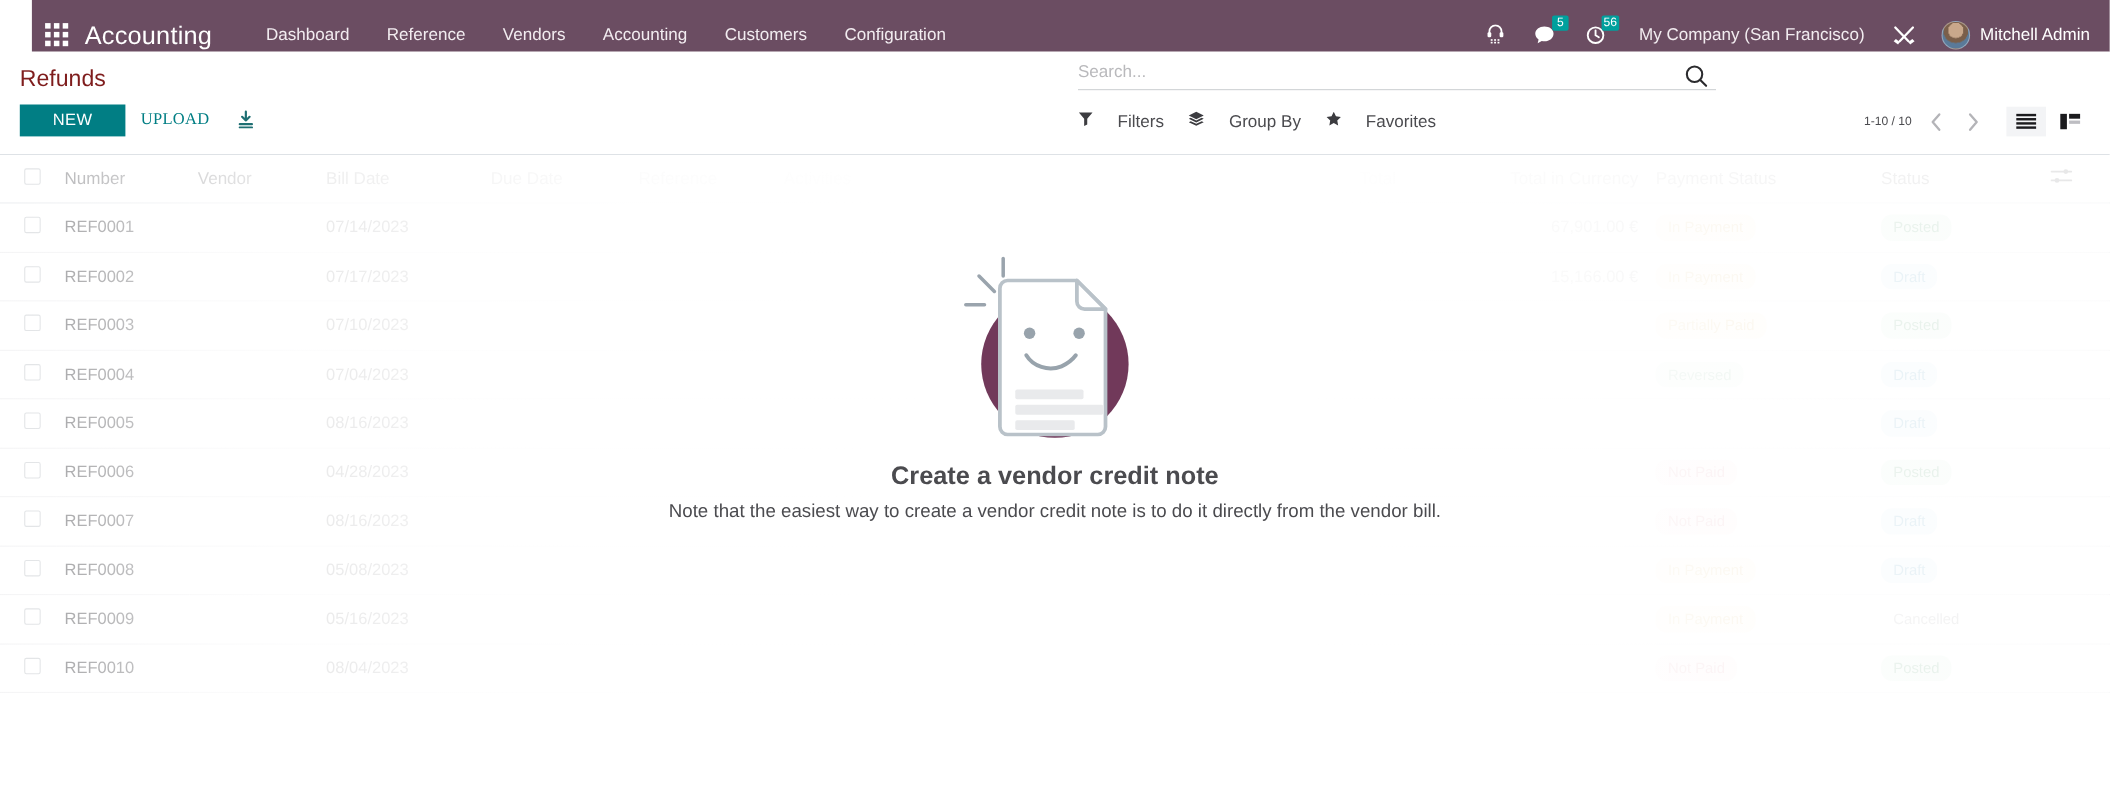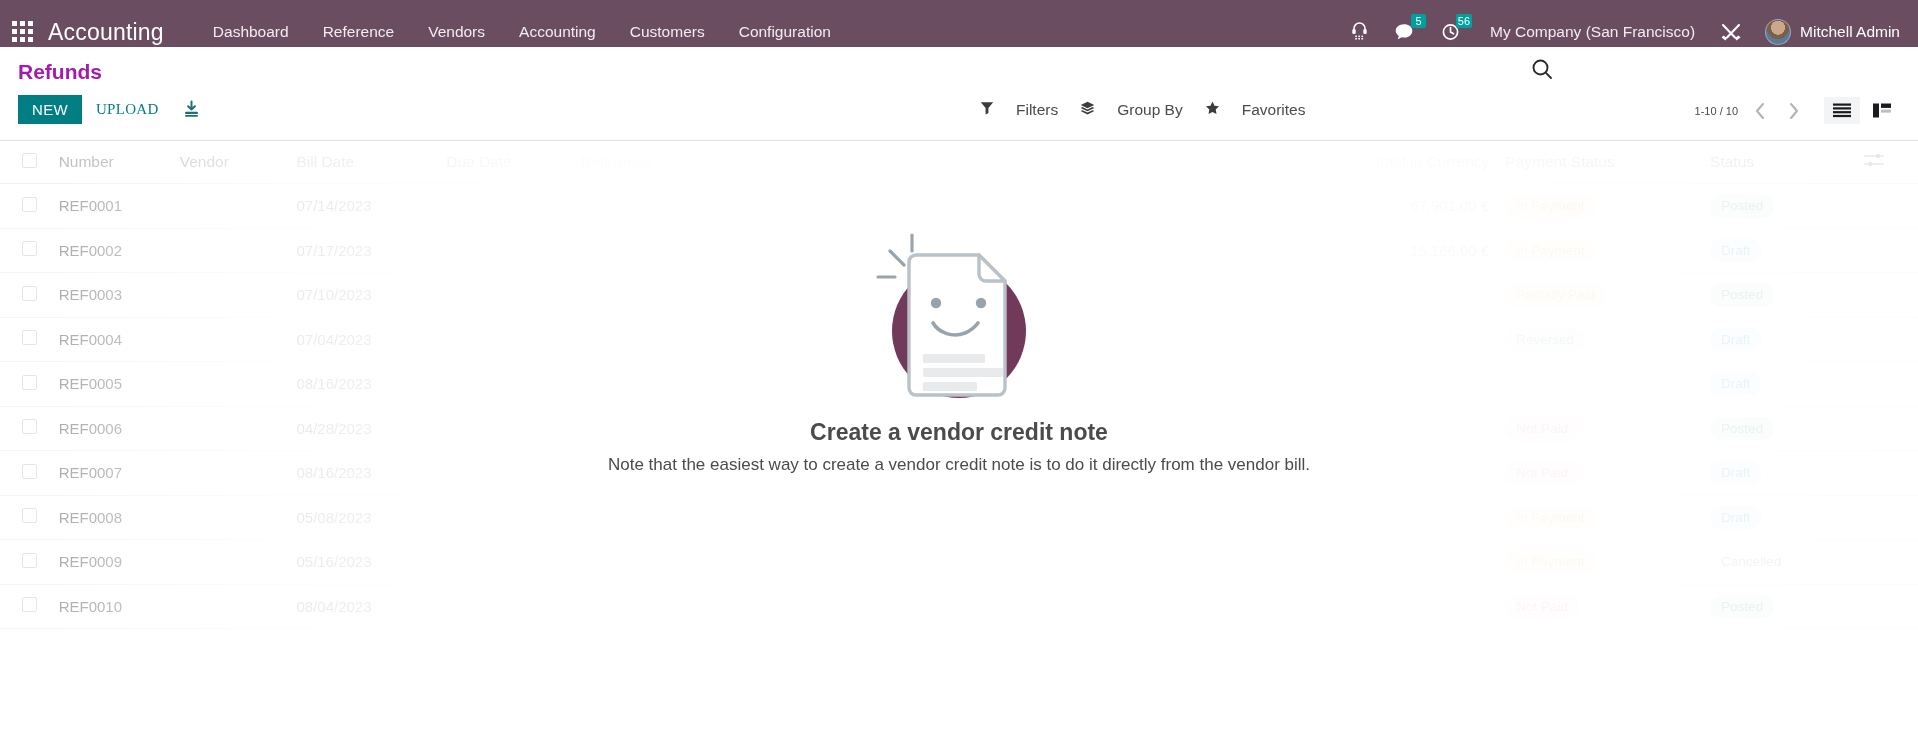--- a/index.html
+++ b/index.html
@@ -12,20 +12,21 @@
 
   
   .navbar {
     height: 47px;
     background: #6b4d62;
     display: flex;
     align-items: center;
     color: #ffffff;
     padding: 17px 18px 0 12px;
     position: relative;
+    margin-left: 29px;
   }
   .apps-grid {
     width: 22px; height: 22px;
     display: grid;
     grid-template-columns: repeat(3, 5px);
     grid-template-rows: repeat(3, 5px);
     gap: 3px;
     margin-right: 14px;
     cursor: pointer;
   }
@@ -104,37 +105,37 @@
     height: 94px;
   }
   .cp-row-top {
     display: flex;
     align-items: flex-start;
     padding: 10px 18px 0 18px;
     position: relative;
   }
   .breadcrumb-title {
     font-size: 21px;
-    color: #a21caf;
-    font-weight: 700;
+    color: #7f1d1d;
+    font-weight: 400;
     line-height: 30px;
   }
   .cp-left { display: flex; flex-direction: column; }
   .cp-buttons {
     display: flex;
     align-items: center;
     gap: 0;
     margin-top: 8px;
   }
   .btn-new {
     background: #017e84;
     color: #fff;
     border: none;
     font-size: 15px;
-    padding: 6px 14px;
+    padding: 6px 30px;
     cursor: pointer;
     letter-spacing: .3px;
     font-family: inherit;
   }
   .btn-upload {
     background: transparent;
     border: none;
     color: #017e84;
     font-size: 15px;
     padding: 6px 14px;
@@ -388,20 +389,25 @@
         <button class="btn-icon-only">
           <svg width="21" height="19" viewBox="0 0 21 19">
             <path d="M10.5 1.5v8m0 0l-3.4-3.3M10.5 9.5l3.4-3.3" stroke="#1f6f73" stroke-width="2" fill="none" stroke-linecap="round"></path>
             <rect x="4" y="11.8" width="13" height="2.1" rx="1" fill="#1f6f73"></rect>
             <rect x="4" y="15" width="13" height="1.7" rx=".8" fill="#1f6f73"></rect>
           </svg>
         </button>
       </div>
     </div>
 
+    <div class="search-area">
+      <div class="searchview">
+        <input class="search-input" type="text" placeholder="Search..." style="">
+      </div>
+    </div>
     <div class="search-magnifier">
       <svg width="24" height="24" viewBox="0 0 24 24">
         <circle cx="10.5" cy="10.5" r="7" stroke="#2b2b2e" stroke-width="1.9" fill="none"></circle>
         <path d="M15.7 15.7L21 21" stroke="#2b2b2e" stroke-width="1.9" stroke-linecap="round"></path>
       </svg>
     </div>
 
     <div class="filter-row">
       <button class="filter-btn">
         <span>

